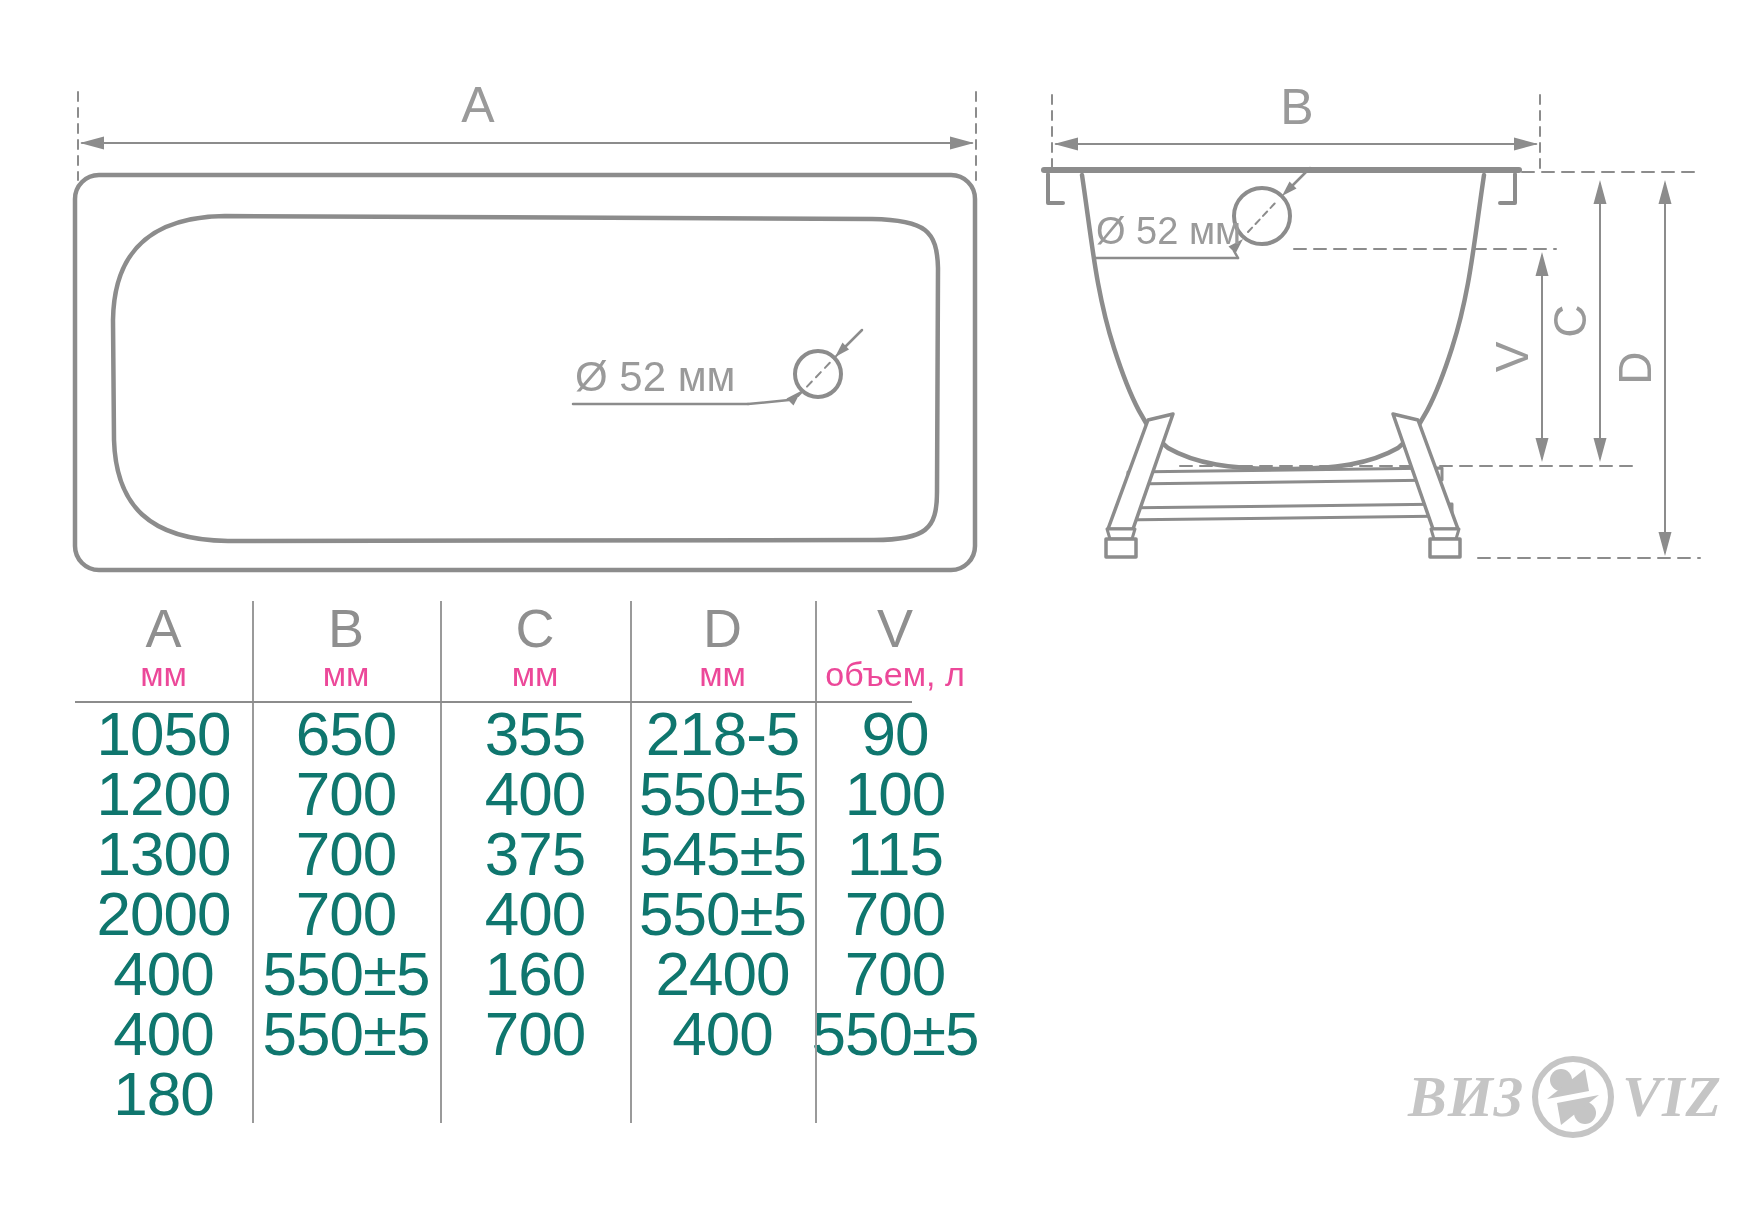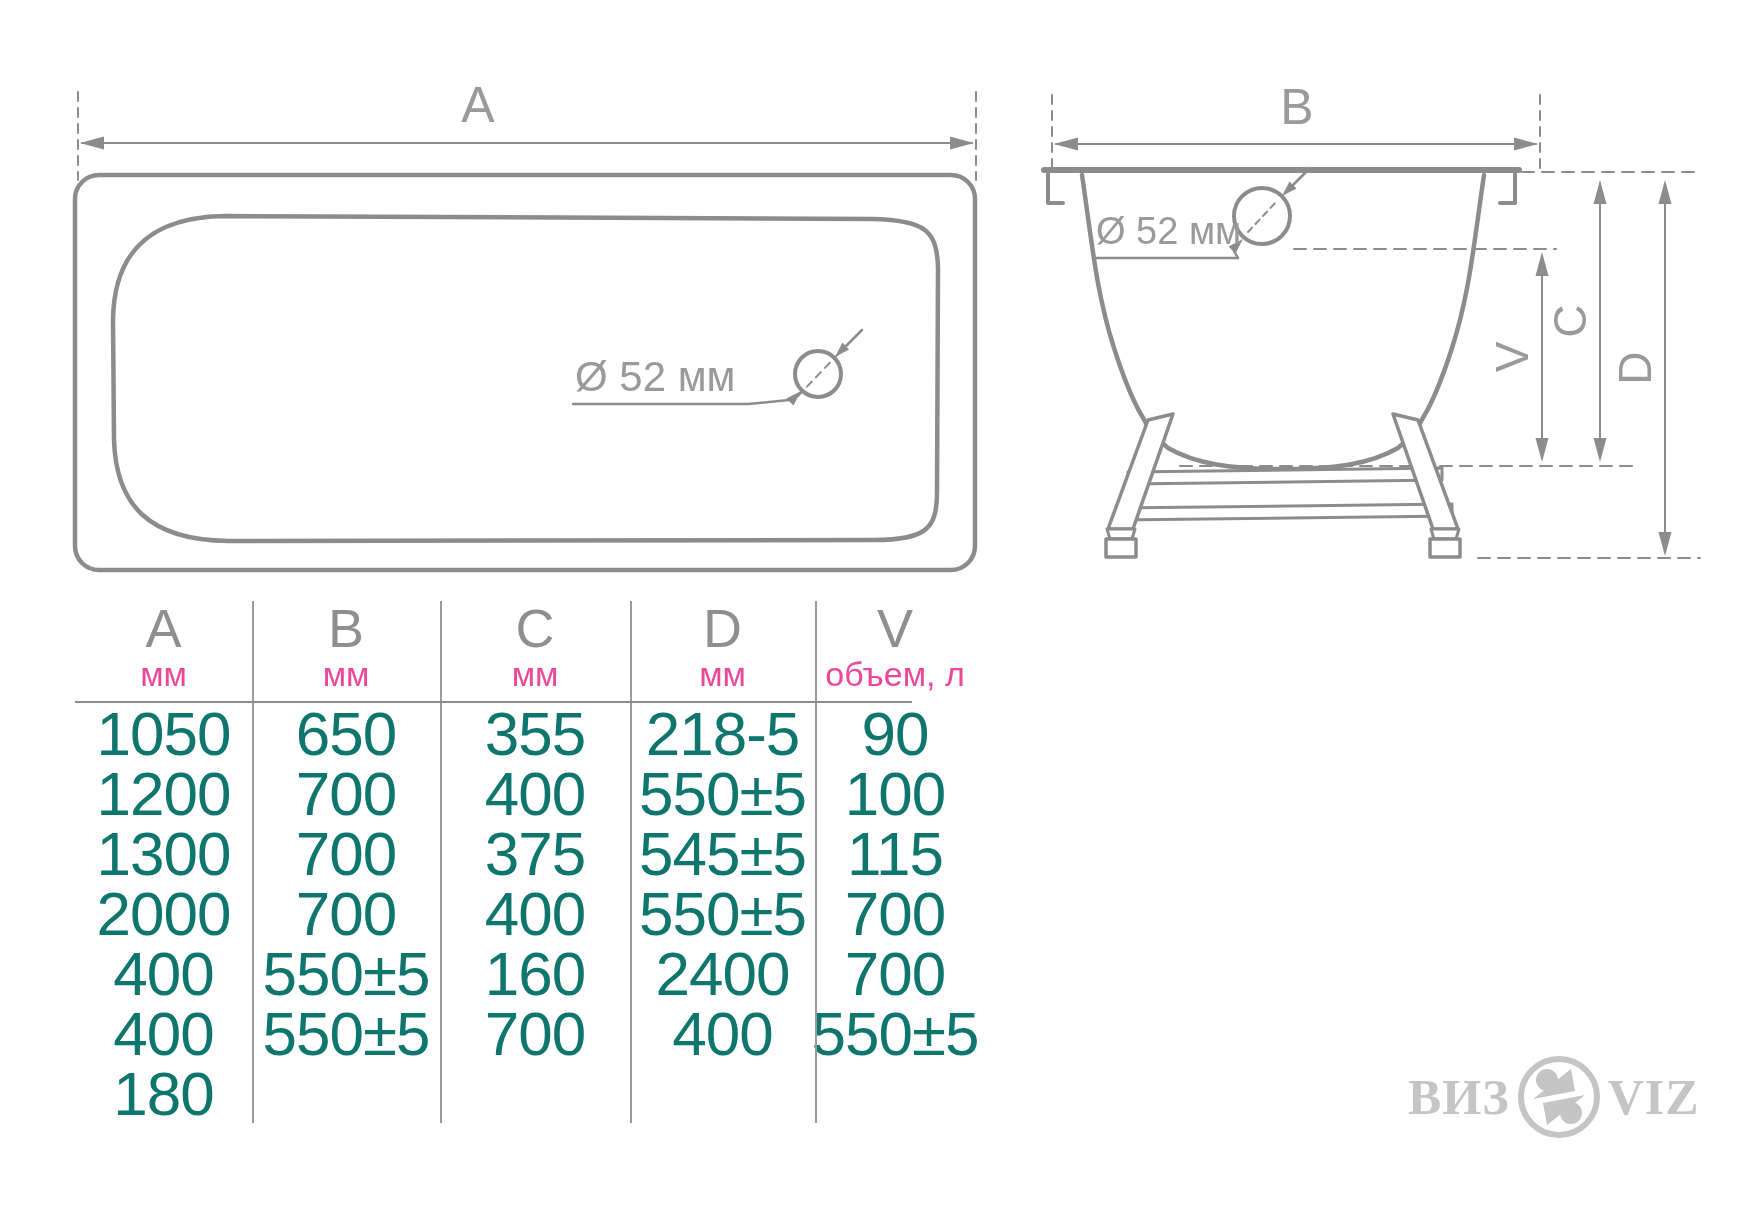--- a/index.html
+++ b/index.html
@@ -36,21 +36,21 @@
   .vline{position:absolute;top:0;width:2px;height:522px;background:#9a9a9a;}
   .hline{position:absolute;left:0;top:100px;width:837px;height:2px;background:#8c8c8c;}
   
   #logo{
     position:absolute;left:1408px;top:1052px;
     display:flex;align-items:center;gap:4px;
     color:#c5c5c5;
     font-family:"Liberation Serif", serif;
     font-weight:bold;
   }
-  #logo .word{font-size:50px;line-height:90px;letter-spacing:1px;}
+  #logo .word{font-size:58px;line-height:90px;letter-spacing:1px;font-style:italic;}
 </style>
 </head>
 <body>
 
 <div id="canvas">
 
   <svg id="drawings" width="1738" height="620" viewBox="0 0 1738 620" fill="none" stroke-linecap="round" stroke-linejoin="round">
 
     <g stroke="#8c8c8c">
 

